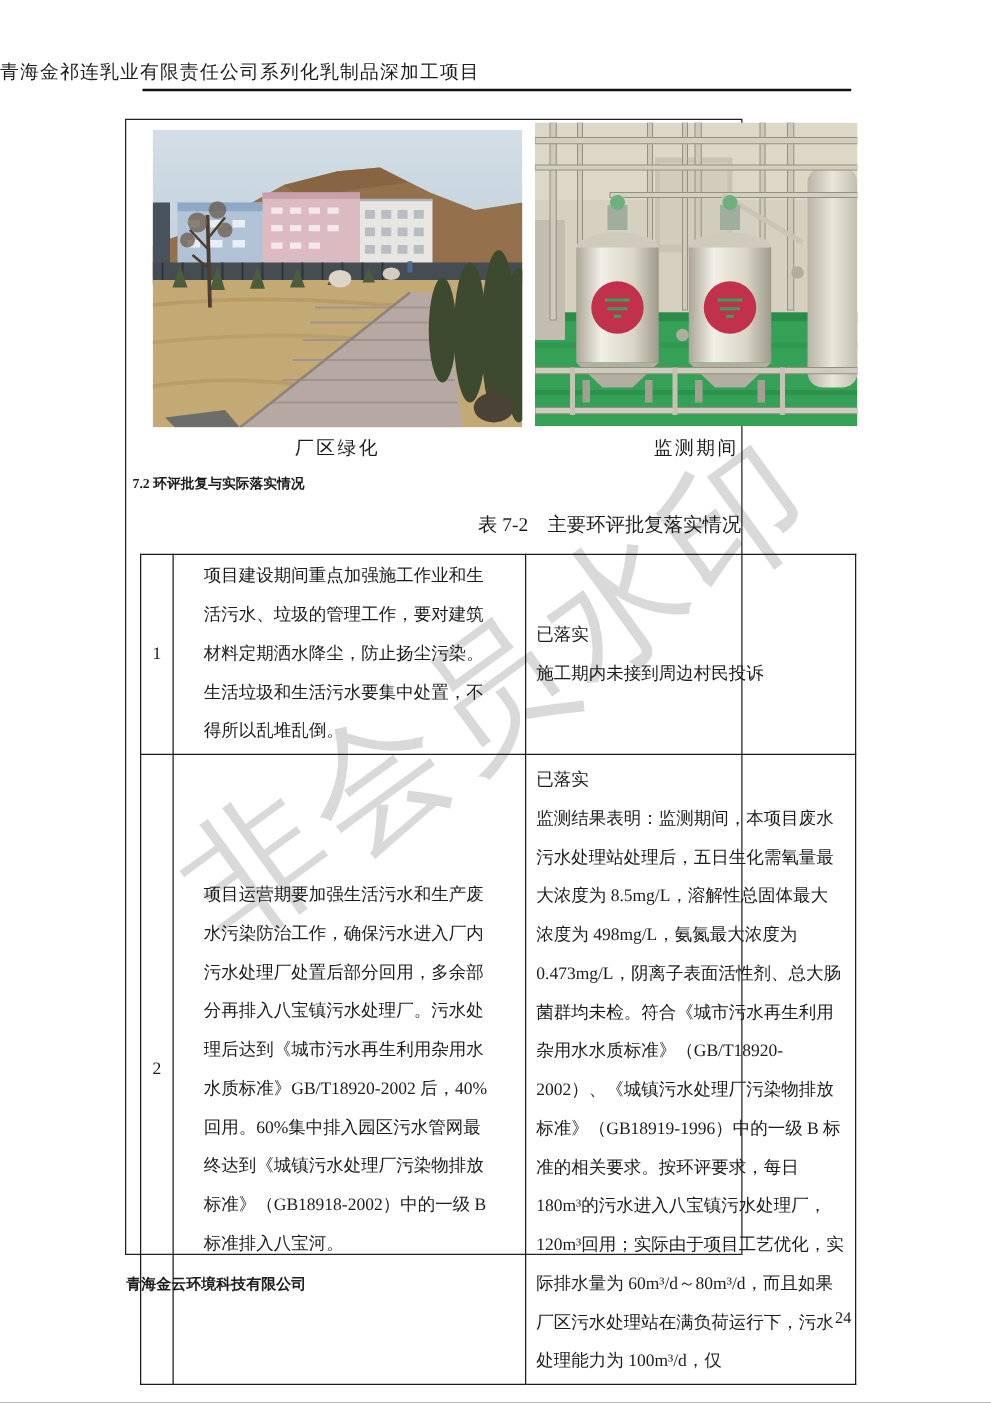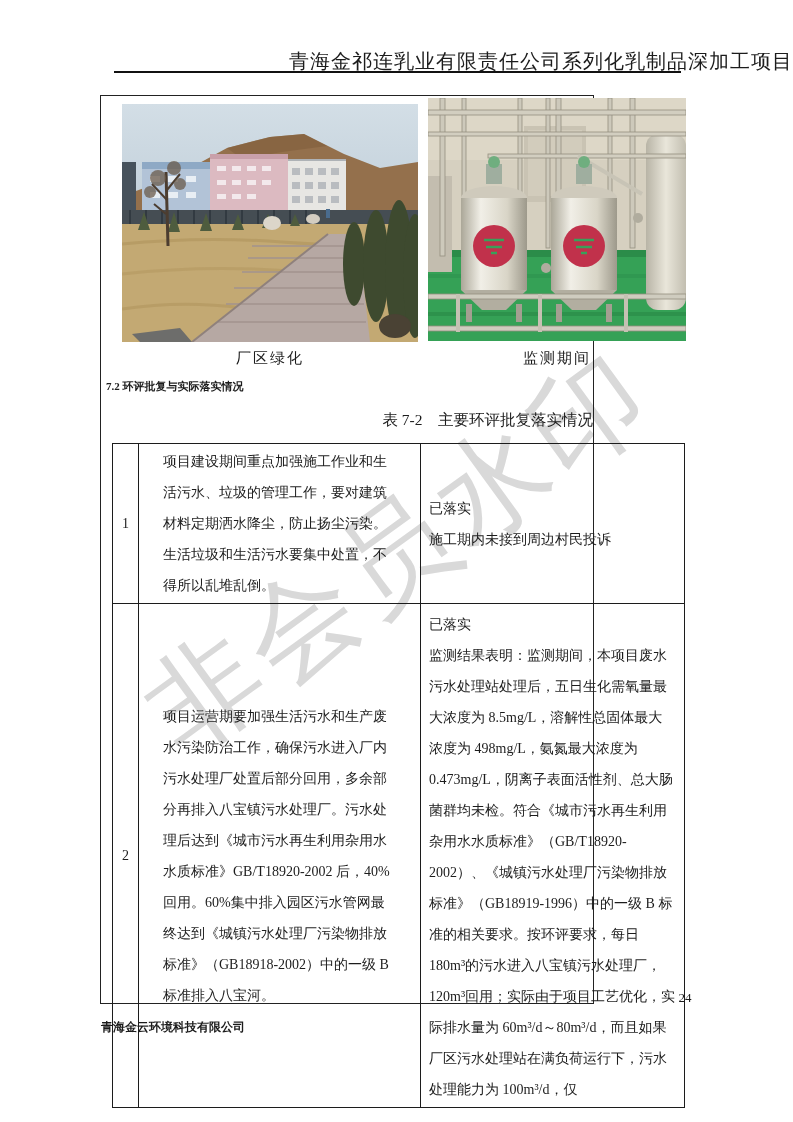--- a/index.html
+++ b/index.html
@@ -10,21 +10,21 @@
     color:#1c1c1c;
   }
   .watermark{
     position:absolute;left:399px;top:553px;
     transform:translate(-50%,-50%) rotate(-36deg);
     font-size:112px;letter-spacing:6px;color:#d9d9d9;
     white-space:nowrap;z-index:0;user-select:none;
   }
   .header-title{
     position:absolute;top:48px;left:0;width:100%;
-    text-align:right;font-size:20px;letter-spacing:1px;z-index:2;
+    text-align:left;font-size:15px;letter-spacing:1px;z-index:2;
   }
   .header-rule{
     position:absolute;top:71px;left:114px;width:567px;height:0;
     border-top:2px solid #111;z-index:2;
   }
   .frame{
     position:absolute;left:100px;top:95px;width:494px;height:909px;
     border:1px solid #222;z-index:2;box-sizing:border-box;
   }
   .photo{position:absolute;overflow:hidden;}
@@ -45,21 +45,21 @@
     font-size:14px;background:transparent;
   }
   td.no{width:26px;text-align:center;font-size:13px;vertical-align:middle;}
   td.req{width:282px;padding:2px 24px;line-height:31px;vertical-align:middle;}
   td.impl{width:264px;padding:2px 8px;line-height:31px;font-size:13.8px;}
   tr.row-1{height:125px;}
   tr.row-2{height:437px;}
   tr.row-1 td.impl{vertical-align:middle;}
   tr.row-2 td.impl{vertical-align:top;padding-top:5px;}
   td.impl p{margin:0;}
-  .page-number{position:absolute;left:668px;top:990px;width:34px;text-align:center;font-size:13px;z-index:2;}
+  .page-number{position:absolute;left:668px;top:1046px;width:34px;text-align:left;font-size:13px;z-index:2;}
   .footer-company{position:absolute;left:101px;top:1019px;font-size:12px;font-weight:bold;z-index:2;}
   .footer-contact{position:absolute;left:101px;top:1040px;font-size:13.5px;z-index:2;}
 </style>
 </head>
 <body>
 
 <div class="page">
 
   <div class="watermark">非会员水印</div>
 

